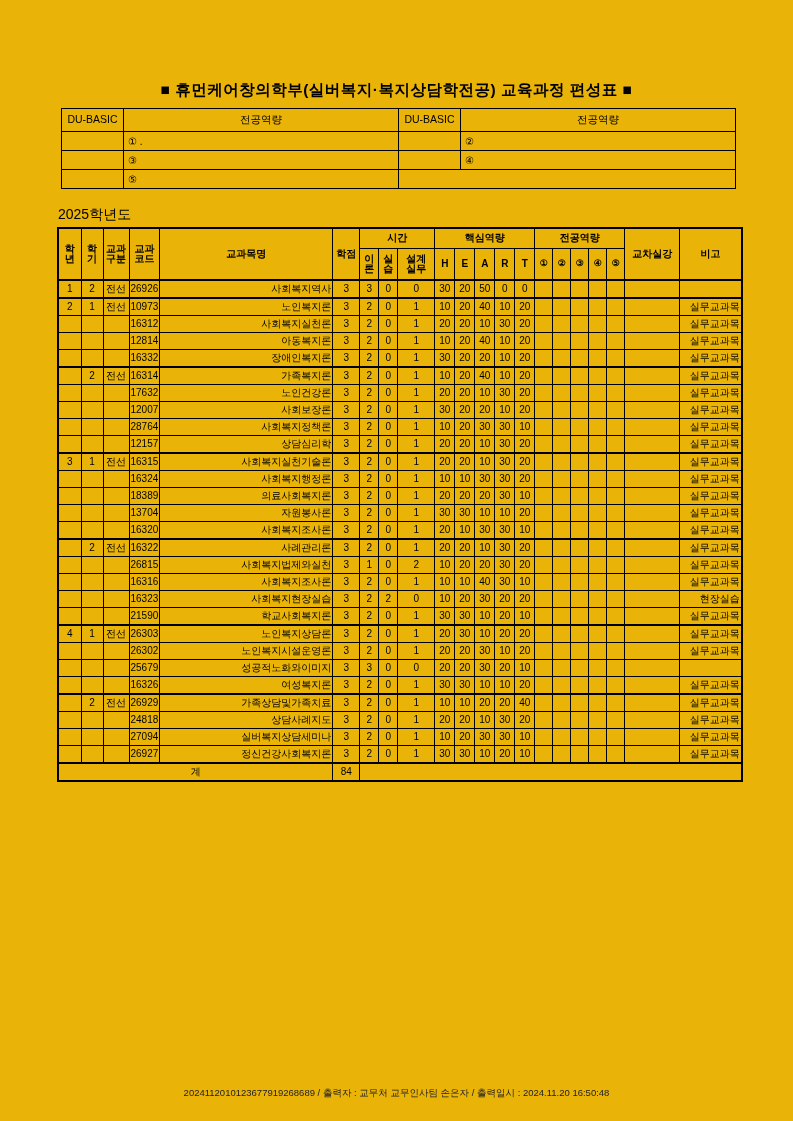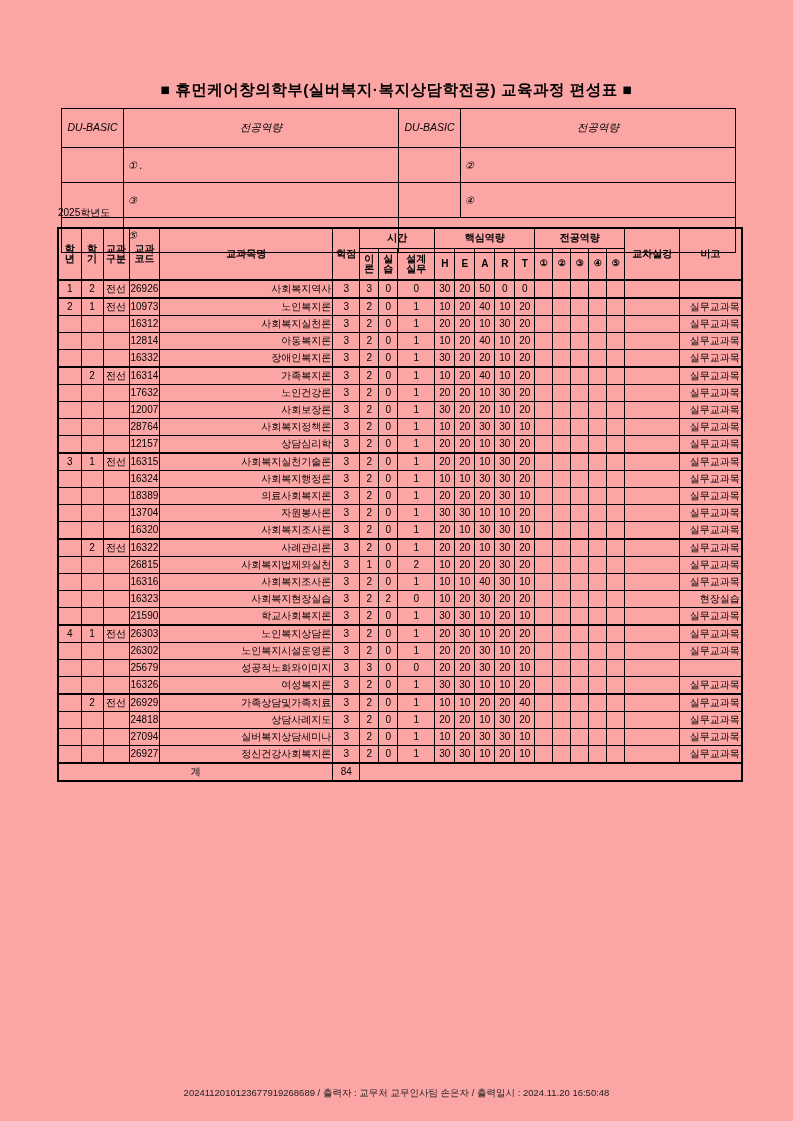--- a/index.html
+++ b/index.html
@@ -1,35 +1,35 @@
 <!DOCTYPE html>
 <html><head>
 <meta charset="utf-8">
 <style>
   html,body { margin:0; padding:0; background:#888; }
   .page {
-    position:relative; width:793px; height:1121px; background:#fca5a5;
+    position:relative; width:793px; height:1121px; background:#eab308;
     font-family:"Liberation Sans", sans-serif; color:#000; overflow:hidden;
   }
   .doc-title {
     position:absolute; top:80px; left:0; width:793px; text-align:center;
     font-size:15.5px; font-weight:bold; letter-spacing:0.5px;
   }
   
   .comp-table {
     position:absolute; left:61px; top:108px; border-collapse:collapse; table-layout:fixed;
     font-size:10.5px;
   }
-  .comp-table th, .comp-table td { border:1px solid #000; padding:8px 4px; height:18px; line-height:1.1;font-style:italic; }
+  .comp-table th, .comp-table td { border:1px solid #000; padding:0 4px; height:18px; line-height:1.1; }
   .comp-table th { height:22px; font-weight:normal; text-align:center; }
   .comp-table td { text-align:left; font-size:10px; }
   .comp-table .ghost { border:none; }
   .comp-table { border:1.5px solid #000; }
   
-  .year-label { position:absolute; left:58px; top:206px; font-size:10px; }
+  .year-label { position:absolute; left:58px; top:206px; font-size:14px; }
   
   .curr-table {
     position:absolute; left:57px; top:227px; border-collapse:collapse; table-layout:fixed;
     font-size:10px; border:2px solid #000;
   }
   .curr-table th, .curr-table td {
     border:1px solid #000; padding:0 1px; text-align:center; line-height:1.05;
     overflow:hidden; white-space:nowrap;
   }
   .curr-table thead th { font-weight:bold; white-space:pre-line; }

